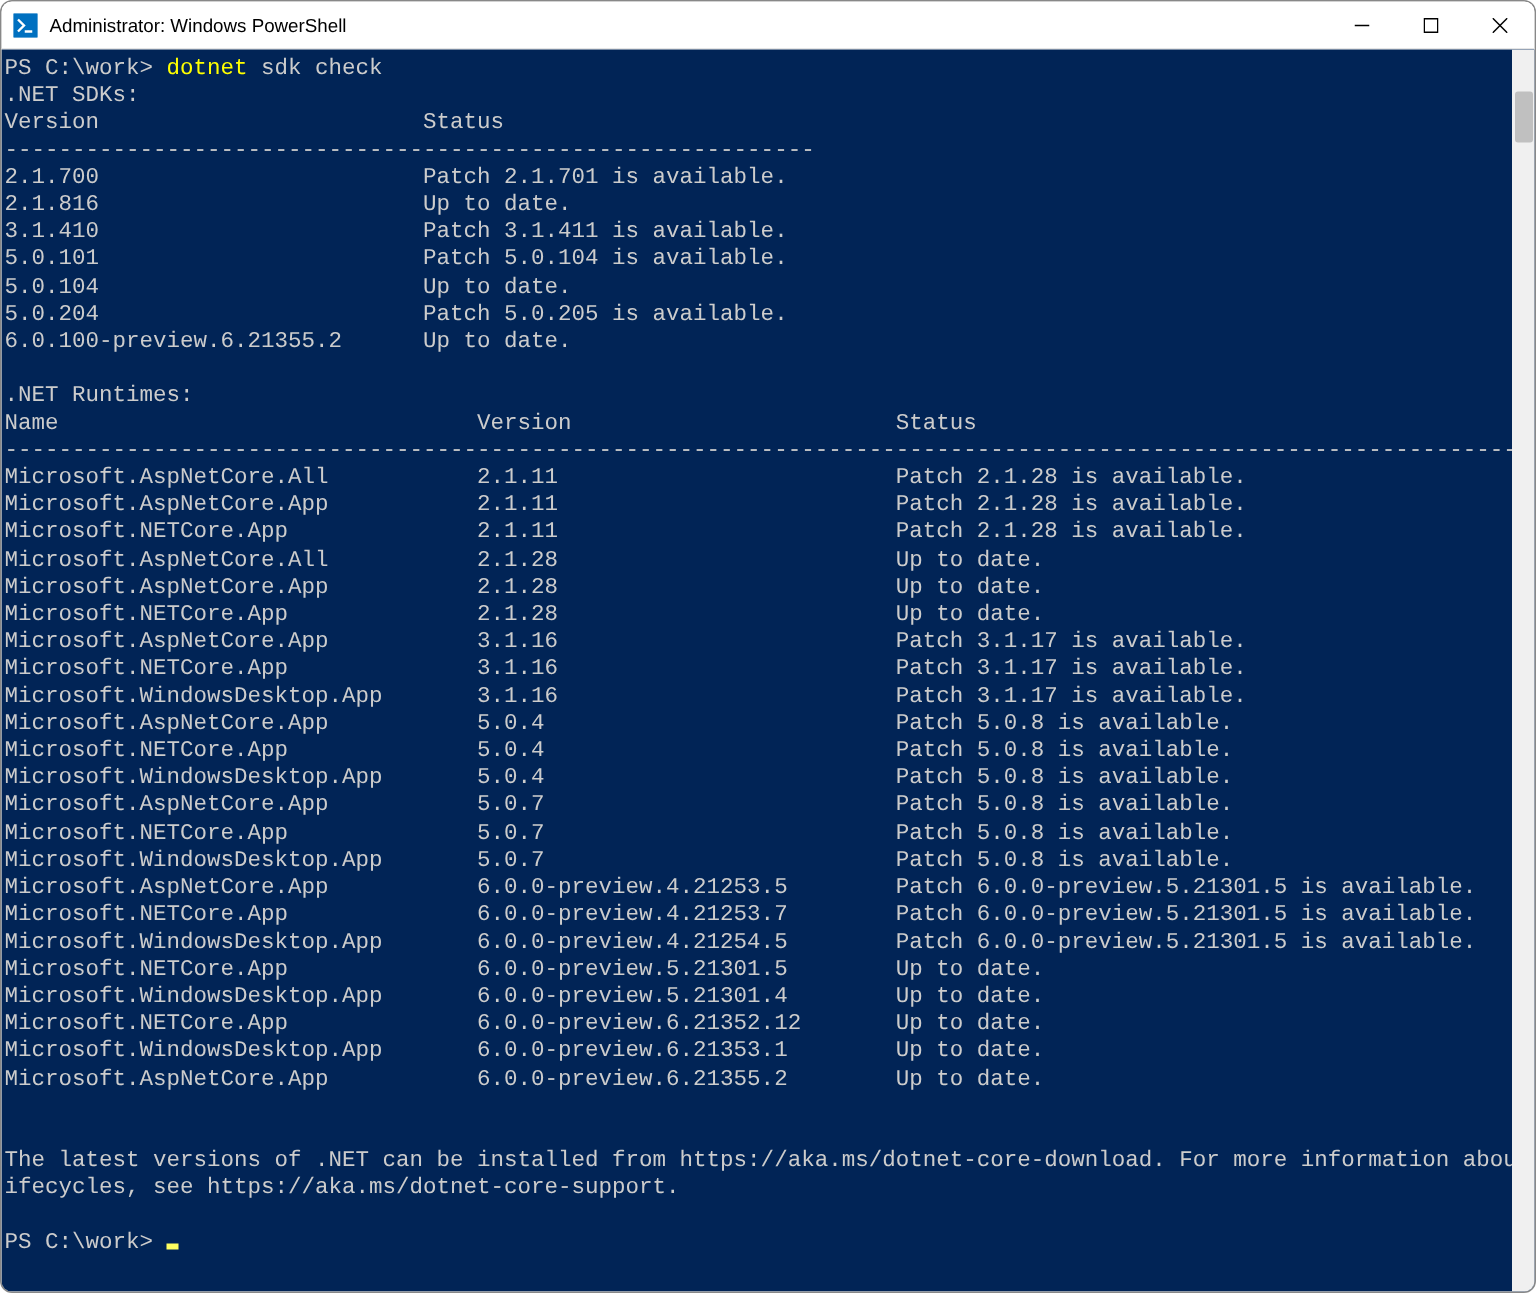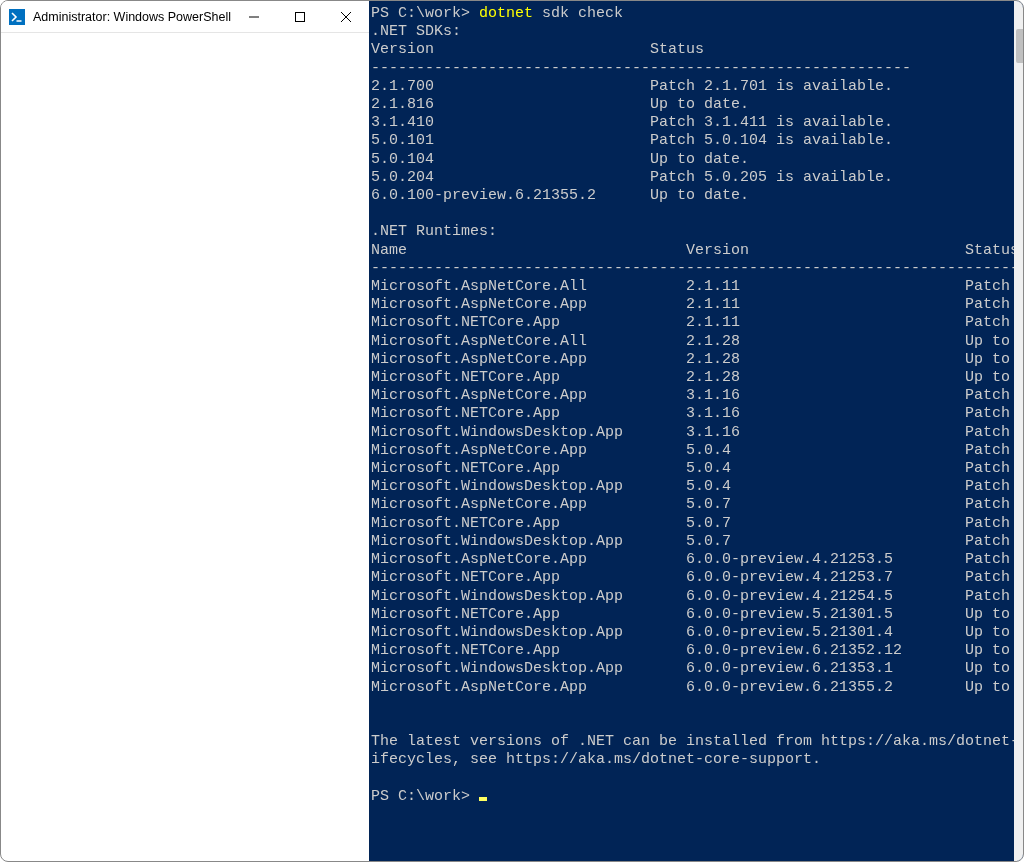--- a/index.html
+++ b/index.html
@@ -14,21 +14,21 @@
   .window {
     position: absolute;
     top: 0; left: 0;
     width: 1024px;
     height: 862px;
     border: 1px solid #888;
     border-radius: 8px;
     overflow: hidden;
     background: #fff;
     display: flex;
-    flex-direction: row;
+    flex-direction: column;
   }
   .titlebar {
     height: 32px;
     background: #fff;
     display: flex;
     align-items: center;
     padding: 0 0 0 8px;
     border-bottom: 1px solid #e5e5e5;
     flex: 0 0 auto;
   }

